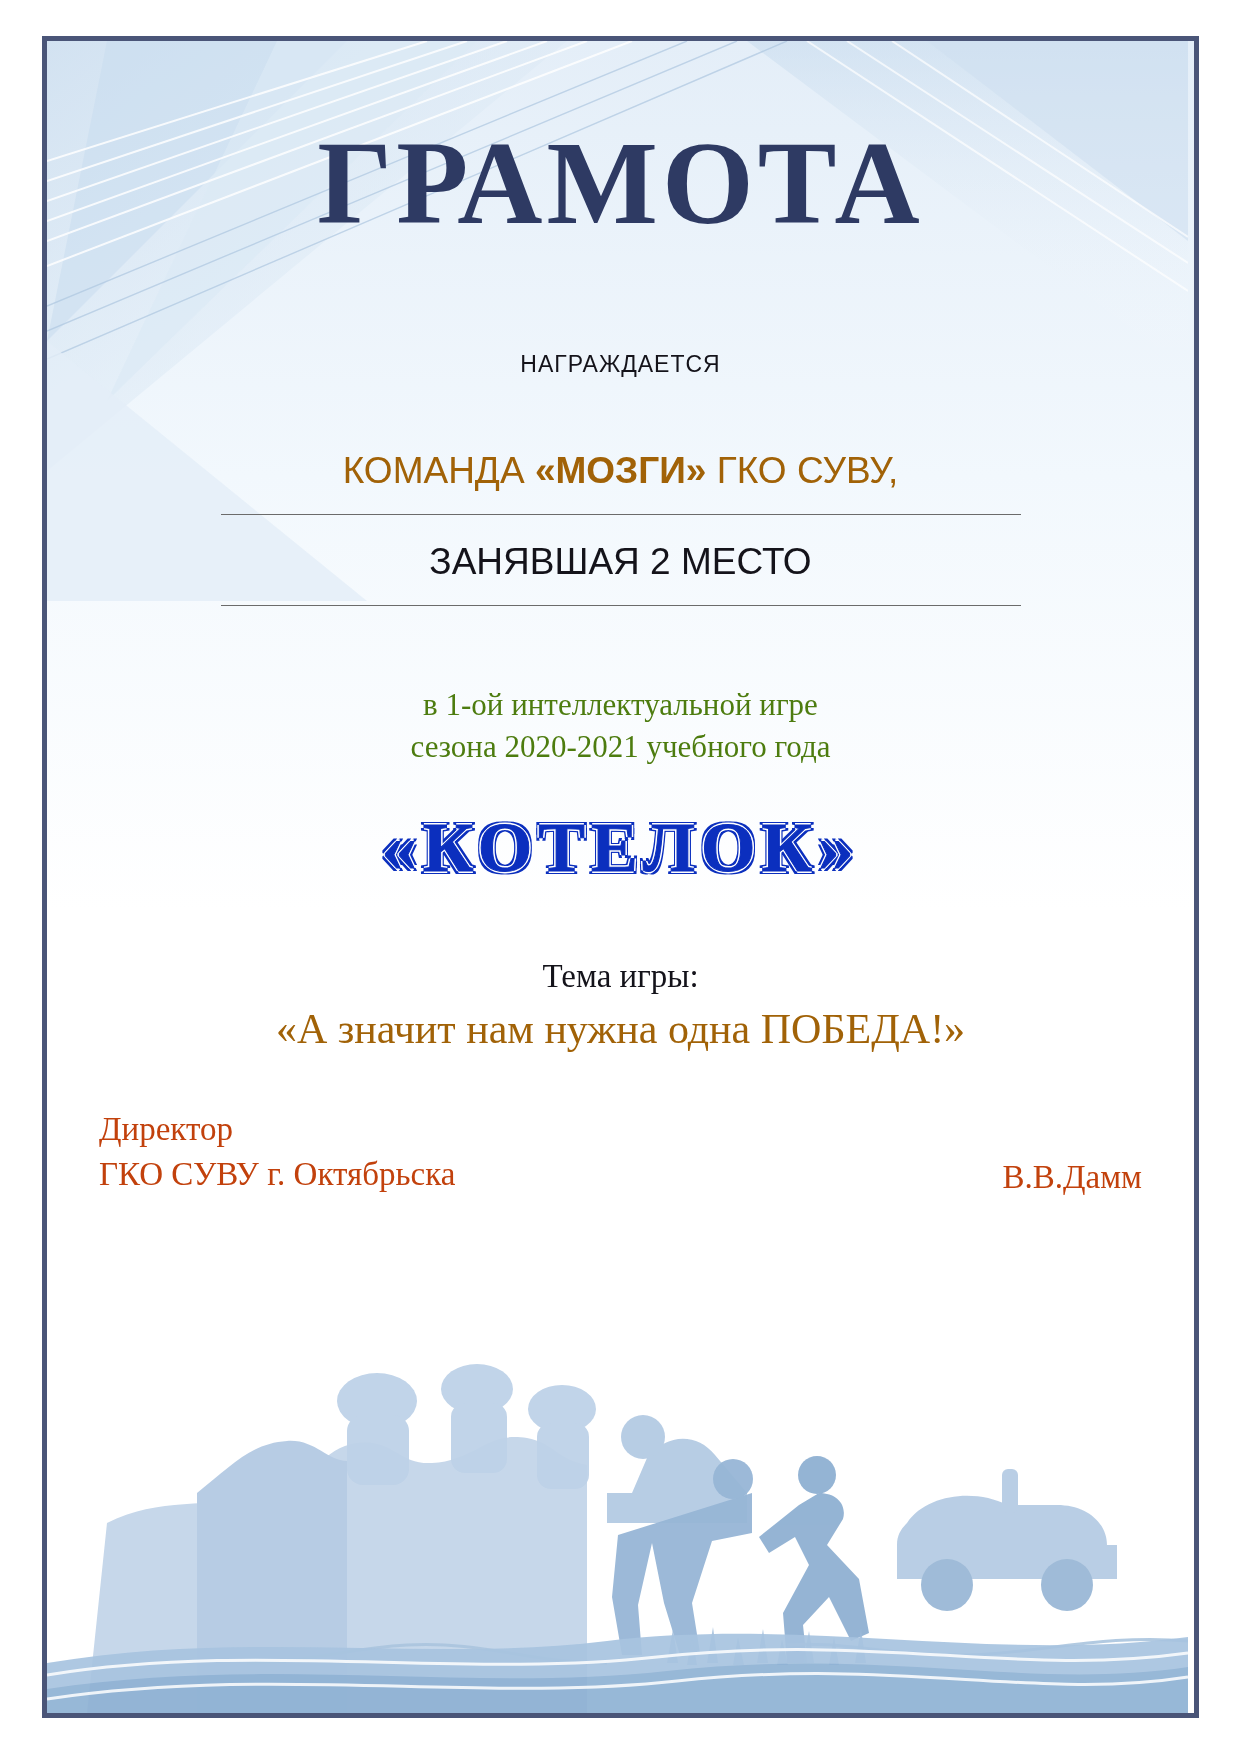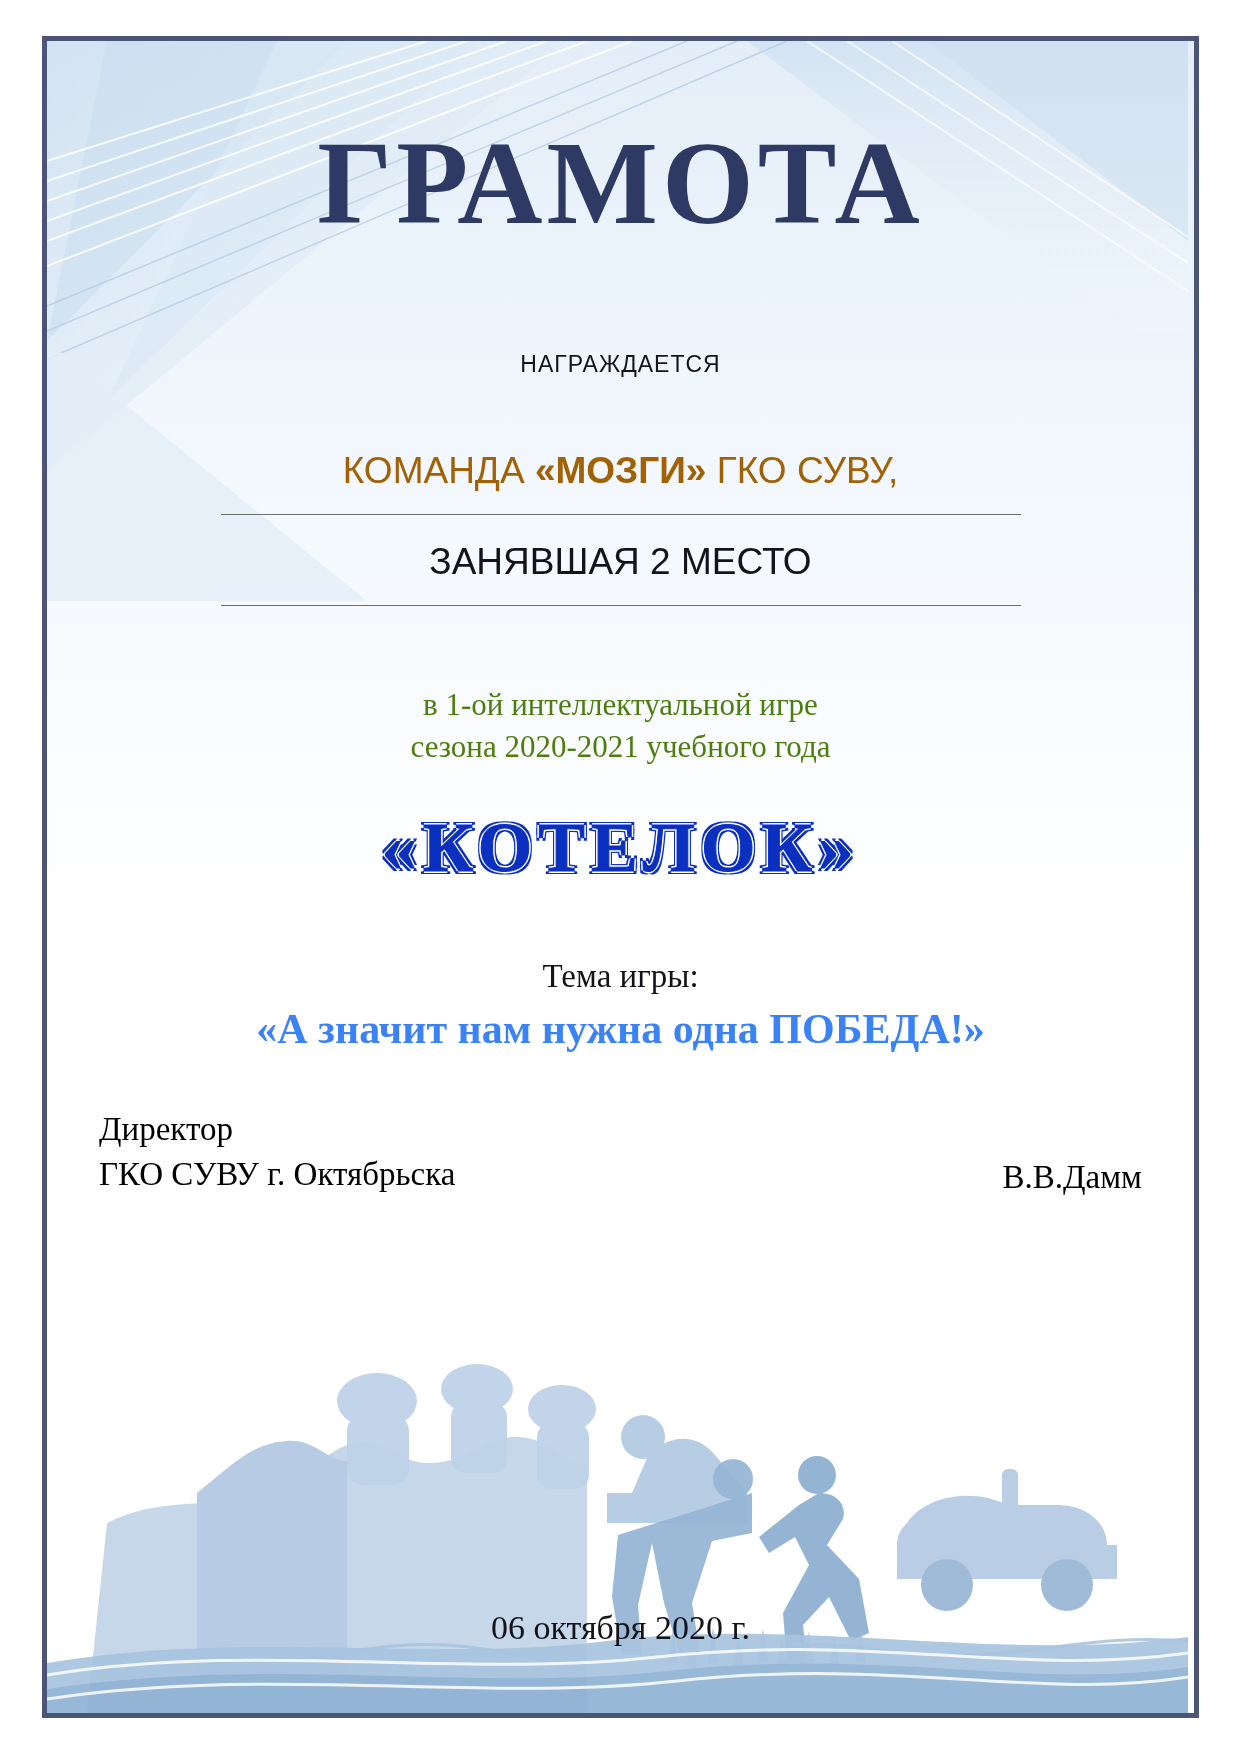--- a/index.html
+++ b/index.html
@@ -147,36 +147,36 @@
 
   .theme-label {
     margin-top: 70px;
     font-size: 33px;
     text-align: center;
     color: #14131a;
   }
   .theme-text {
     margin-top: 10px;
     font-size: 42px;
-    font-weight: 700;
-    text-align: center;
-    color: #3b82f6;
+    font-weight: 400;
+    text-align: center;
+    color: #a16207;
     white-space: nowrap;
   }
 
   .signature {
     margin-top: 54px;
     width: 100%;
     padding: 0 52px;
     box-sizing: border-box;
     display: flex;
     justify-content: space-between;
     align-items: flex-end;
     font-size: 33px;
-    color: #000000;
+    color: #c2410c;
   }
   .sig-left { line-height: 1.38; }
   .sig-right { padding-bottom: 2px; }
 
   .date {
     position: absolute;
     left: 0; right: 0;
     bottom: 66px;
     text-align: center;
     font-size: 34px;
@@ -323,16 +323,15 @@
       <div class="signature">
         <div class="sig-left">
           <div>Директор</div>
           <div>ГКО СУВУ г. Октябрьска</div>
         </div>
         <div class="sig-right">В.В.Дамм</div>
       </div>
 
     </div>
 
-    <div class="date">06 октября 2020 г.</div>
 
   </div>
 </div>
 
 </body></html>

